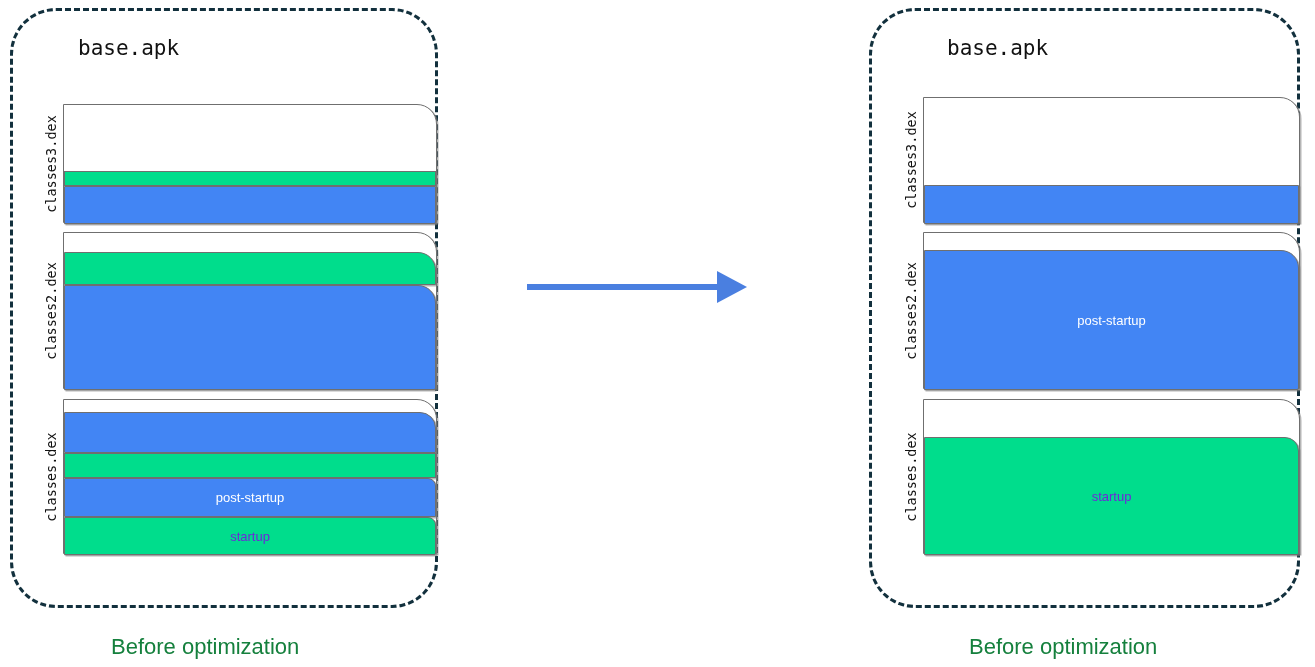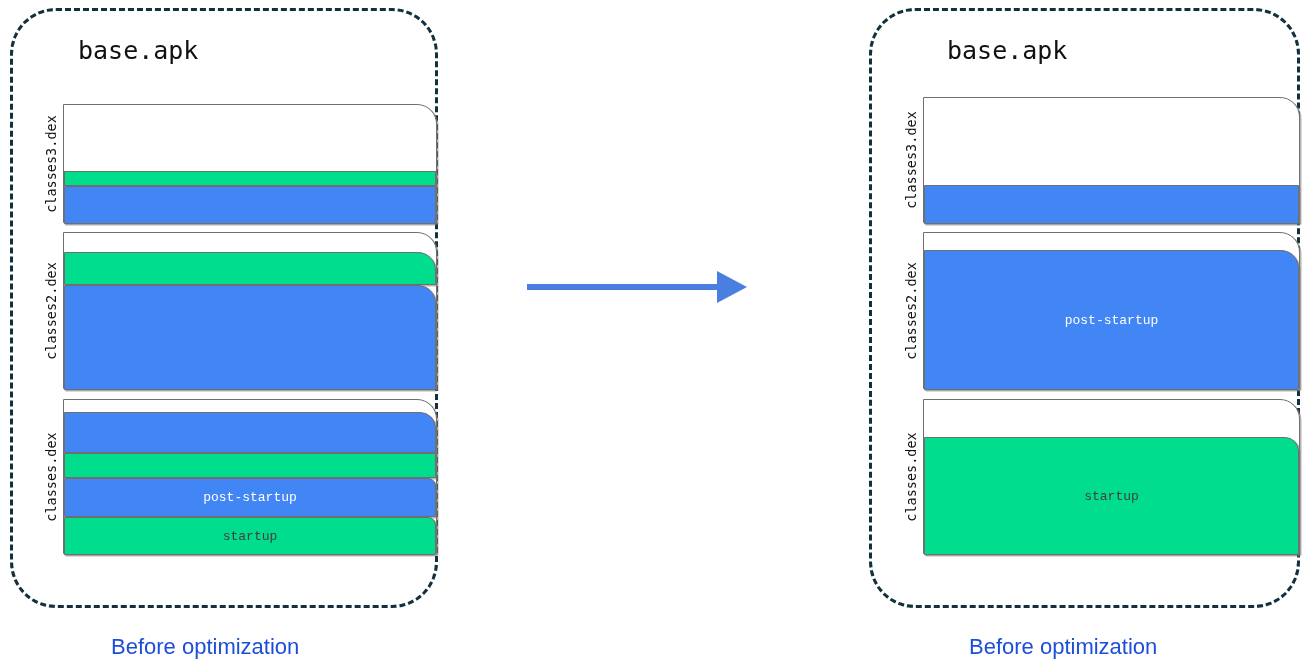--- a/index.html
+++ b/index.html
@@ -6,21 +6,21 @@
   body{
     width:1315px;height:667px;position:relative;background:#ffffff;
     font-family:"Liberation Sans", sans-serif;overflow:hidden;
   }
   .panel{position:absolute;top:8px;height:600px;border:3px dashed #12303d;border-radius:46px;box-sizing:border-box;}
   #panel-before{left:10px;width:428px;}
   #panel-after{left:869px;width:431px;}
 
   .apk-title{
     position:absolute;top:36px;font-family:"DejaVu Sans Mono","Liberation Mono",monospace;
-    font-size:25px;color:#111;letter-spacing:0px;white-space:nowrap;
+    font-size:21px;color:#111;letter-spacing:0px;white-space:nowrap;
   }
   #title-before{left:78px;}
   #title-after{left:947px;}
 
   .dexgroup{position:absolute;}
   .dexlabel{
     position:absolute;left:0;top:0;height:100%;width:24px;
     display:flex;align-items:center;justify-content:center;
   }
   .dexlabel span{
@@ -31,38 +31,38 @@
   .dexbox{
     position:absolute;left:24px;top:0;right:0;bottom:0;
     border:1.5px solid #6f6f6f;border-top-right-radius:20px;
     background:#ffffff;box-sizing:border-box;
     box-shadow:1.5px 1.5px 0 0 rgba(120,120,120,0.55);
   }
   .seg{
     position:absolute;left:0;right:0;box-sizing:border-box;
     border:1.5px solid #6f6f6f;
     display:flex;align-items:center;justify-content:center;
-    font-family:Liberation Mono, monospace;
+    font-family:Liberation Sans, sans-serif;
     font-size:13px;
     box-shadow:1.5px 1.5px 0 0 rgba(120,120,120,0.55);
   }
   .seg.blue{background:#4285f4;color:#ffffff;}
-  .seg.green{background:#00dd8c;color:#404040;}
+  .seg.green{background:#00dd8c;color:#6d28d9;}
   .seg.bottom{border-bottom-right-radius:2px;}
 
   .arrow{position:absolute;}
   .arrow .shaft{position:absolute;left:0;top:50%;transform:translateY(-50%);height:6px;background:#4a7fe0;}
   .arrow .head{
     position:absolute;right:0;top:50%;transform:translateY(-50%);
     width:0;height:0;border-top:16px solid transparent;border-bottom:16px solid transparent;
     border-left:30px solid #4a7fe0;
   }
 
   .caption{
-    position:absolute;top:634px;font-size:22px;color:#1d4ed8;white-space:nowrap;
+    position:absolute;top:634px;font-size:22px;color:#15803d;white-space:nowrap;
     font-family:"Liberation Sans", sans-serif;
   }
   #caption-before{left:111px;}
   #caption-after{left:969px;}
 </style>
 </head>
 <body>
 
 <div class="panel" id="panel-before"></div>
 

